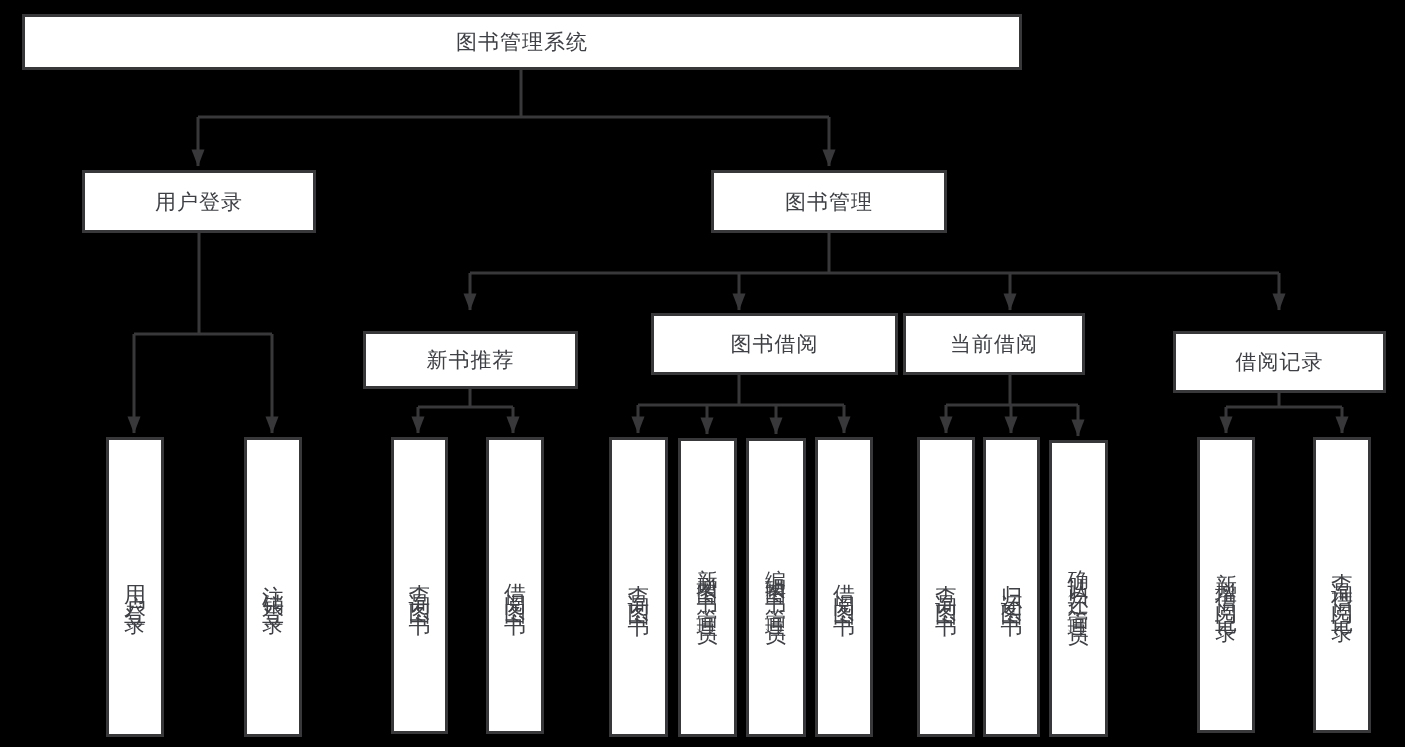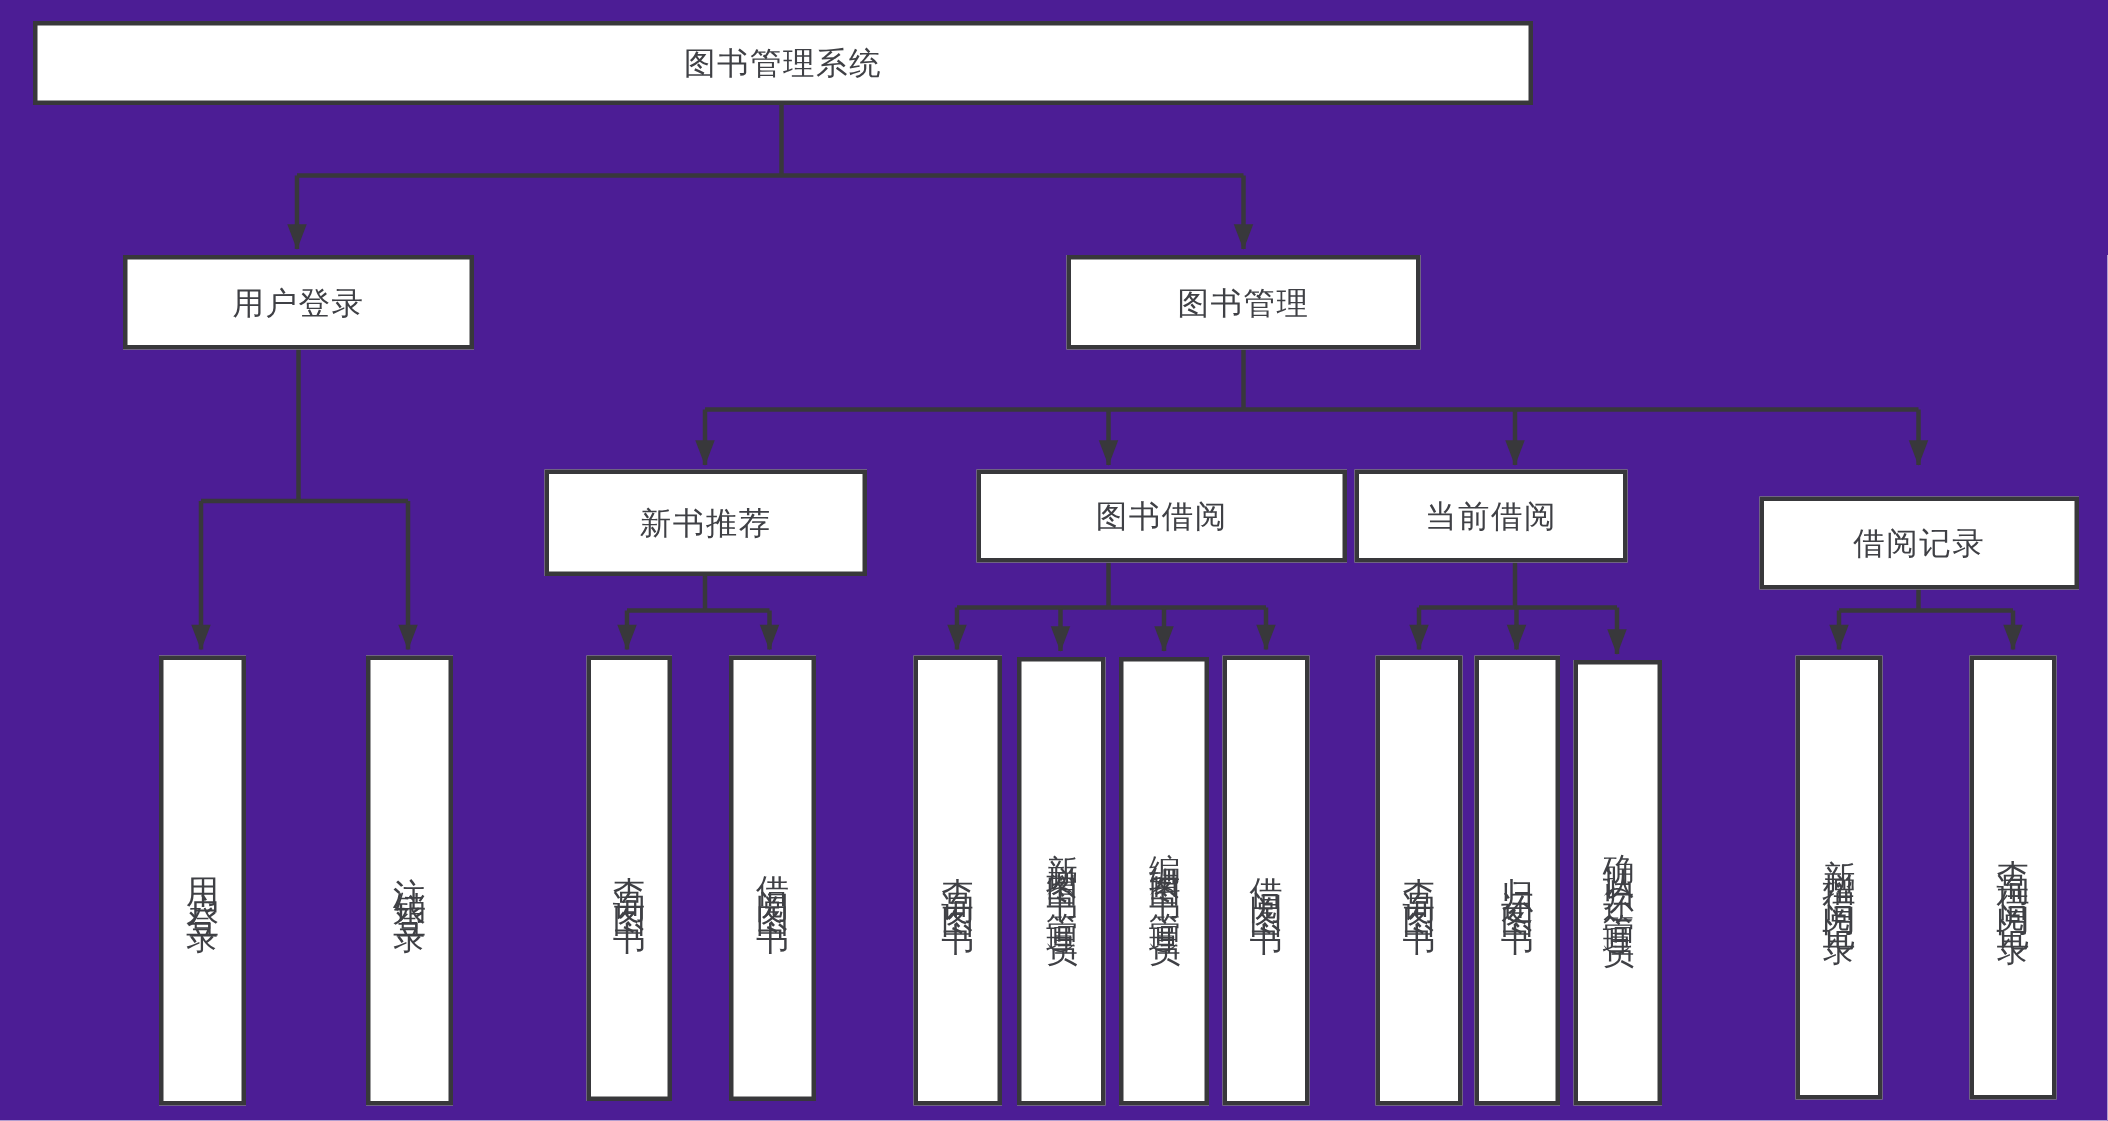--- a/index.html
+++ b/index.html
@@ -3,21 +3,21 @@
 <meta charset="utf-8">
 <style>
   :root{
     --line:#38383b;
     --text:#3f4045;
   }
   html,body{margin:0;padding:0;background:#fff;}
   #canvas{
     position:relative;
     width:1405px;height:747px;
-    background:#4c1d95;
+    background:#000000;
     font-family:"Liberation Sans","DejaVu Sans",sans-serif;
     overflow:hidden;
   }
   #wires{position:absolute;left:0;top:0;width:1405px;height:747px;}
   .hnode{
     position:absolute;
     box-sizing:border-box;
     border:3px solid var(--line);
     background:#fff;
     display:flex;align-items:center;justify-content:center;
@@ -112,21 +112,21 @@
     <span>图书管理系统</span>
   </div>
 
   <div class="hnode" style="left:82px;top:170px;width:234px;height:63px;">
     <span>用户登录</span>
   </div>
   <div class="hnode" style="left:711px;top:170px;width:236px;height:63px;">
     <span>图书管理</span>
   </div>
 
-  <div class="hnode" style="left:363px;top:313px;width:215px;height:71px;">
+  <div class="hnode" style="left:363px;top:331px;width:215px;height:58px;">
     <span>新书推荐</span>
   </div>
   <div class="hnode" style="left:651px;top:313px;width:247px;height:62px;">
     <span>图书借阅</span>
   </div>
   <div class="hnode" style="left:903px;top:313px;width:182px;height:62px;">
     <span>当前借阅</span>
   </div>
   <div class="hnode" style="left:1173px;top:331px;width:213px;height:62px;">
     <span>借阅记录</span>

